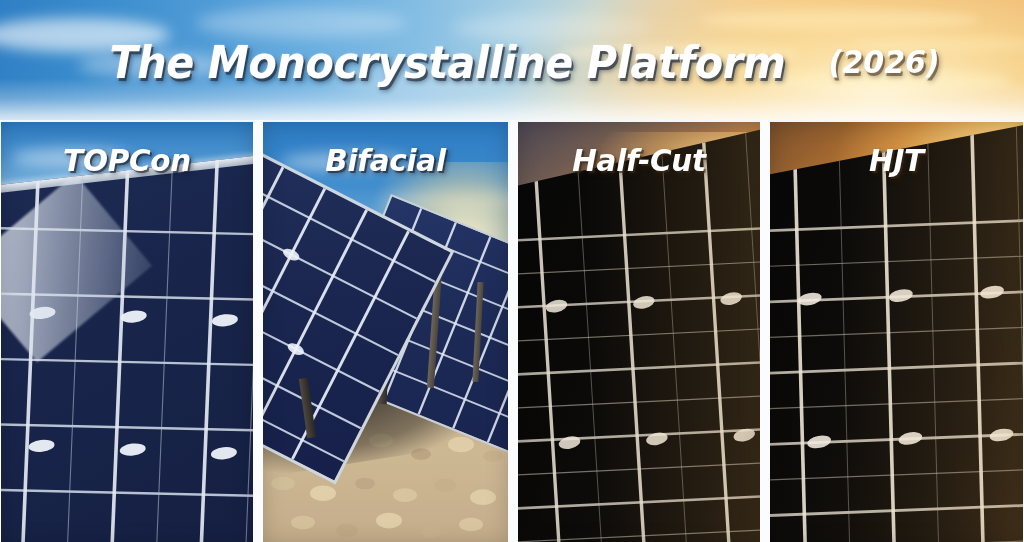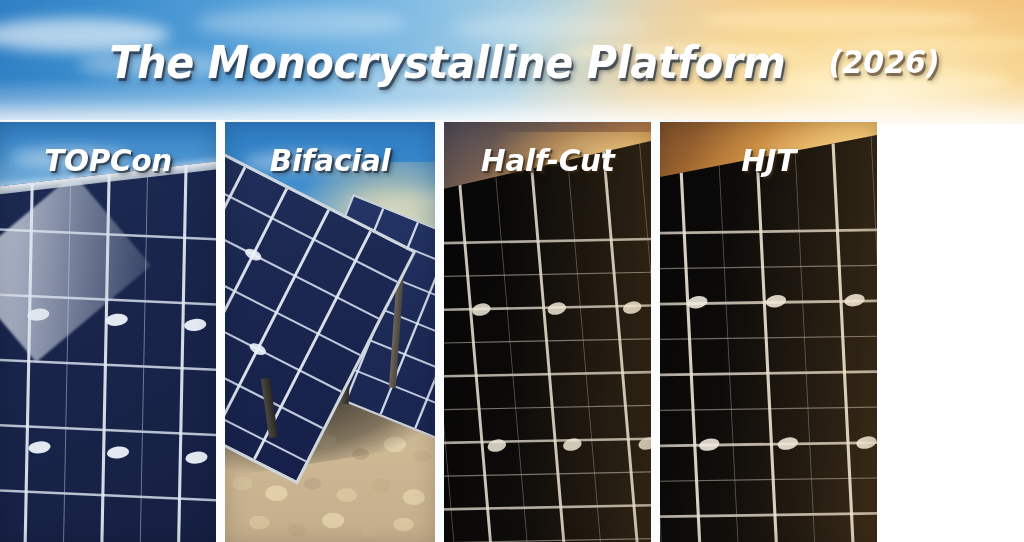--- a/index.html
+++ b/index.html
@@ -112,21 +112,21 @@
       3px 4px 6px rgba(60,42,24,0.42);
     transform: scaleX(0.94);
     transform-origin: center;
   }
 
   
   .panel-strip {
     position: absolute;
     left: 0;
     top: 120px;
-    width: 877px;
+    width: 1024px;
     height: 422px;
     display: flex;
     background: #ffffff;
     justify-content: center;
   }
   .panel {
     position: relative;
     height: 422px;
     overflow: hidden;
     border-top: 2px solid #f4f6f8;

